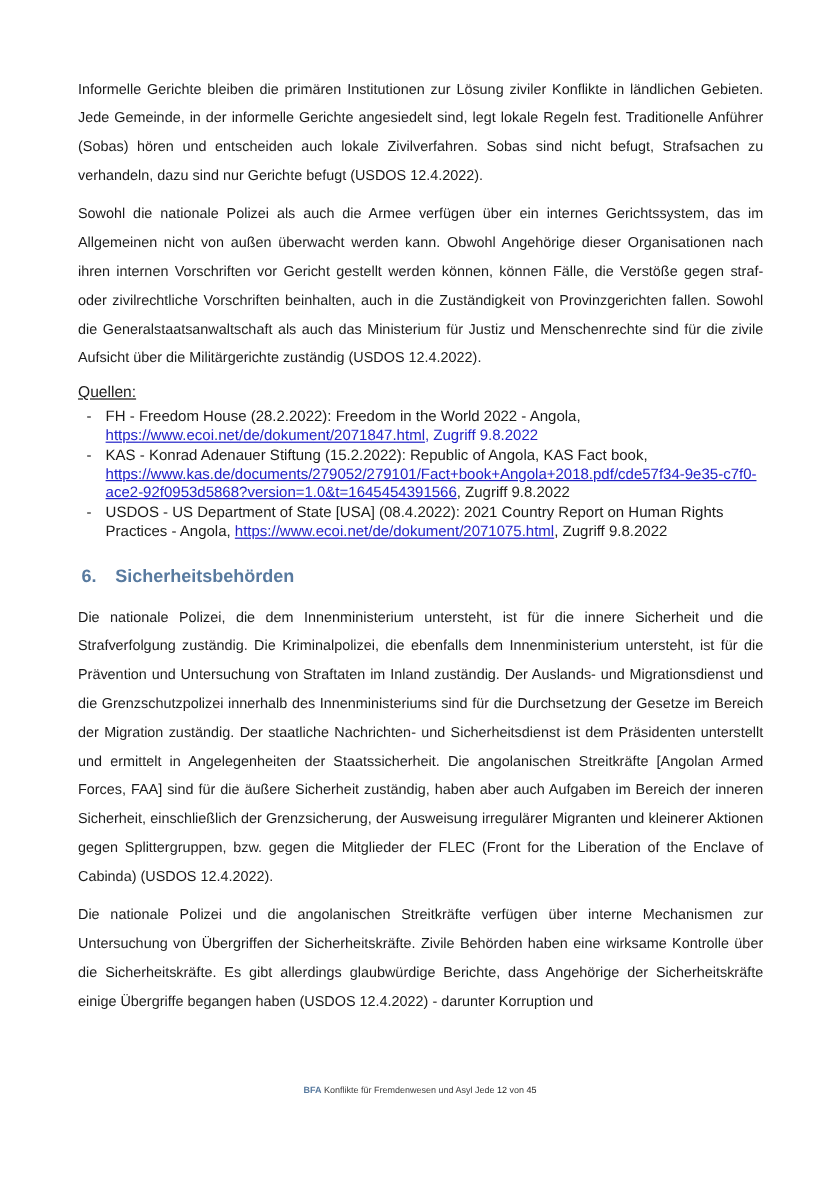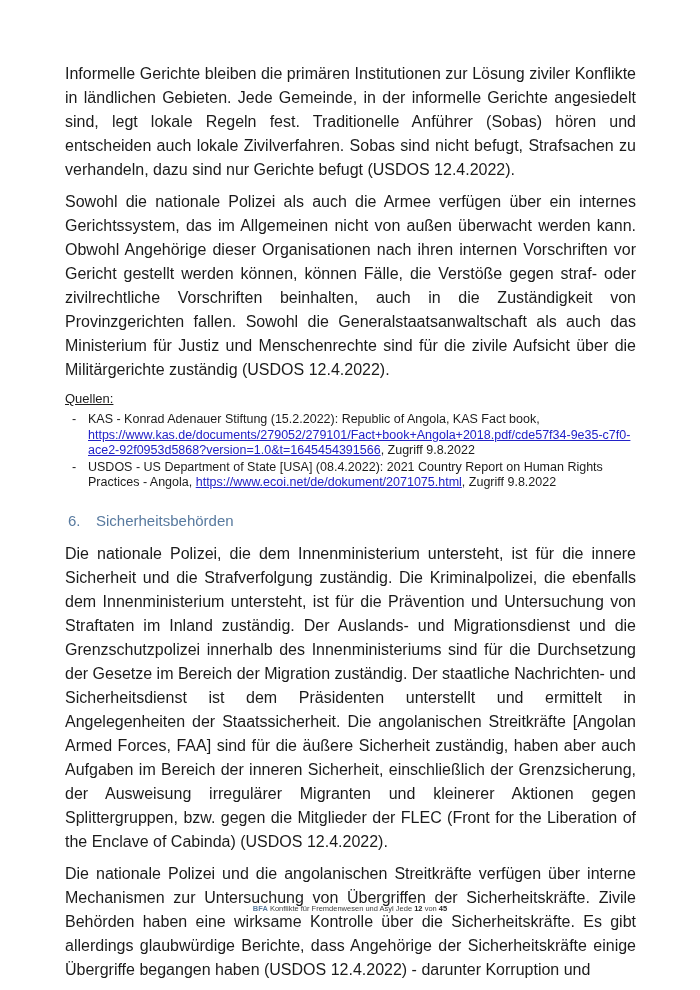--- a/index.html
+++ b/index.html
@@ -14,21 +14,21 @@
     background:#ffffff;
     font-family:"Liberation Sans", sans-serif;
     color:var(--ink);
     position:relative;
     overflow:hidden;
   }
   .content{
     padding:62px 64px 0 65px;
   }
   p.body-par{
-    font-size:16px;
+    font-size:12px;
     line-height:24px;
     text-align:justify;
     margin:0 0 8px 0;
   }
   .sources-heading{
     font-size:13px;
     line-height:17px;
     text-decoration:underline;
     margin:1px 0 5px 0;
   }
@@ -54,55 +54,56 @@
     overflow-wrap:break-word;
     word-break:break-word;
     cursor:pointer;
   }
   .src-suffix{color:var(--ink);}
   .src-suffix.blue{color:var(--link);}
   h2.section-heading{
     color:var(--accent);
     font-size:15px;
     line-height:18px;
-    font-weight:normal;
+    font-weight:bold;
     margin:21px 0 12px 3px;
   }
   h2.section-heading .sec-num{
     display:inline-block;
     width:28px;
   }
   .footer{
     position:absolute;
     top:904px;left:0;
     width:100%;
     text-align:center;
     font-size:7.5px;
     line-height:10px;
     color:#3c3c3c;
   }
   .footer .brand{
     color:var(--accent);
     font-weight:bold;
     margin-top:11px;
   }
-  .footer b{font-weight:bold;color:#222;}
+  .footer b{font-weight:normal;color:#222;}
 </style>
 </head>
 <body>
 
 <div class="content">
 
   <p class="body-par">Informelle Gerichte bleiben die primären Institutionen zur Lösung ziviler Konflikte in ländlichen Gebieten. Jede Gemeinde, in der informelle Gerichte angesiedelt sind, legt lokale Regeln fest. Traditionelle Anführer (Sobas) hören und entscheiden auch lokale Zivilverfahren. Sobas sind nicht befugt, Strafsachen zu verhandeln, dazu sind nur Gerichte befugt (USDOS 12.4.2022).</p>
 
   <p class="body-par">Sowohl die nationale Polizei als auch die Armee verfügen über ein internes Gerichtssystem, das im Allgemeinen nicht von außen überwacht werden kann. Obwohl Angehörige dieser Organisationen nach ihren internen Vorschriften vor Gericht gestellt werden können, können Fälle, die Verstöße gegen straf- oder zivilrechtliche Vorschriften beinhalten, auch in die Zuständigkeit von Provinzgerichten fallen. Sowohl die Generalstaatsanwaltschaft als auch das Ministerium für Justiz und Menschenrechte sind für die zivile Aufsicht über die Militärgerichte zuständig (USDOS 12.4.2022).</p>
 
   <div class="sources-heading">Quellen:</div>
 
   <ul class="sources">
+    <li><span>FH - Freedom House (28.2.2022): Freedom in the World 2022 - Angola, </span><a class="src-link">https://www.ecoi.net/de/dokument/2071847.html</a><span class="src-suffix blue">, Zugriff 9.8.2022</span></li>
     <li><span>KAS - Konrad Adenauer Stiftung (15.2.2022): Republic of Angola, KAS Fact book, </span><a class="src-link">https://www.kas.de/documents/279052/279101/Fact+book+Angola+2018.pdf/cde57f34-9e35-c7f0-ace2-92f0953d5868?version=1.0&amp;t=1645454391566</a><span class="src-suffix">, Zugriff 9.8.2022</span></li>
     <li><span>USDOS - US Department of State [USA] (08.4.2022): 2021 Country Report on Human Rights Practices - Angola, </span><a class="src-link">https://www.ecoi.net/de/dokument/2071075.html</a><span class="src-suffix">, Zugriff 9.8.2022</span></li>
   </ul>
 
   <h2 class="section-heading">
     <span class="sec-num">6.</span><span>Sicherheitsbehörden</span>
   </h2>
 
   <p class="body-par">Die nationale Polizei, die dem Innenministerium untersteht, ist für die innere Sicherheit und die Strafverfolgung zuständig. Die Kriminalpolizei, die ebenfalls dem Innenministerium untersteht, ist für die Prävention und Untersuchung von Straftaten im Inland zuständig. Der Auslands- und Migrationsdienst und die Grenzschutzpolizei innerhalb des Innenministeriums sind für die Durchsetzung der Gesetze im Bereich der Migration zuständig. Der staatliche Nachrichten- und Sicherheitsdienst ist dem Präsidenten unterstellt und ermittelt in Angelegenheiten der Staatssicherheit. Die angolanischen Streitkräfte [Angolan Armed Forces, FAA] sind für die äußere Sicherheit zuständig, haben aber auch Aufgaben im Bereich der inneren Sicherheit, einschließlich der Grenzsicherung, der Ausweisung irregulärer Migranten und kleinerer Aktionen gegen Splittergruppen, bzw. gegen die Mitglieder der FLEC (Front for the Liberation of the Enclave of Cabinda) (USDOS 12.4.2022).</p>
 

